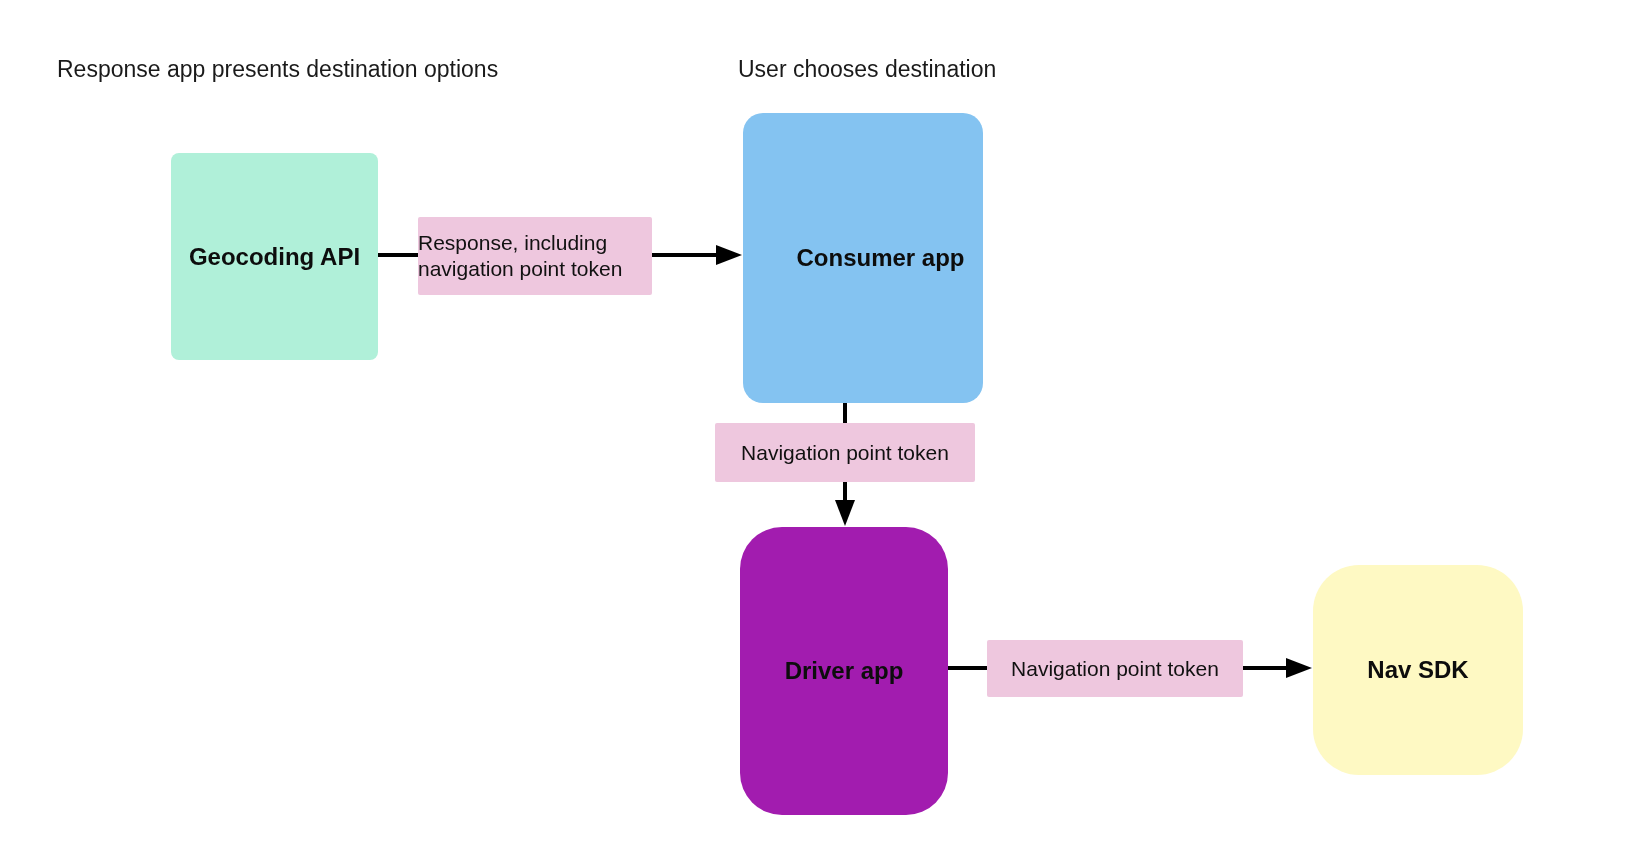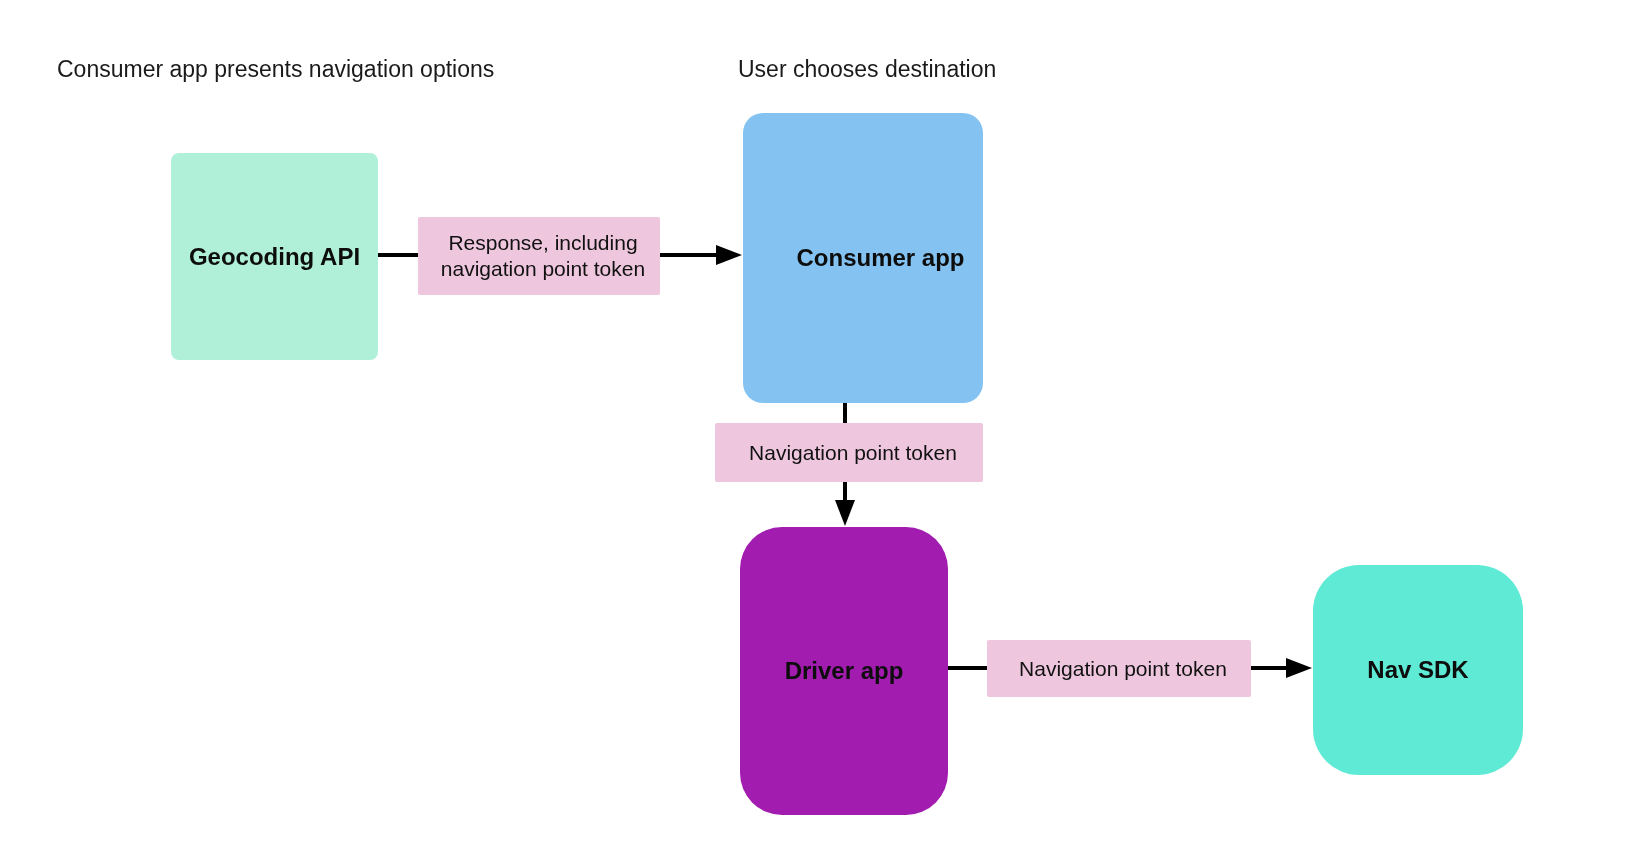--- a/index.html
+++ b/index.html
@@ -40,26 +40,25 @@
   #node-geocoding-api { left: 171px; top: 153px; width: 207px; height: 207px; border-radius: 8px; }
   #node-consumer-app  { left: 743px; top: 113px; width: 205px; height: 290px; border-radius: 20px; padding-left: 35px; }
   #node-driver-app    { left: 740px; top: 527px; width: 208px; height: 288px; border-radius: 42px; }
   #node-nav-sdk       { left: 1313px; top: 565px; width: 210px; height: 210px; border-radius: 46px; }
 
   .edge-label {
     position: absolute;
     display: flex;
     align-items: center;
     justify-content: center;
-    text-align: center;
+    text-align: left;
     font-size: 21px;
     line-height: 26px;
     color: #111111;
     border-radius: 2px;
-    padding-left: 8px;
   }
   #edge-label-1 { left: 418px; top: 217px; width: 234px; height: 78px; }
   #edge-label-2 { left: 715px; top: 423px; width: 260px; height: 59px; }
   #edge-label-3 { left: 987px; top: 640px; width: 256px; height: 57px; }
 
   .arrow-layer {
     position: absolute;
     left: 0;
     top: 0;
     width: 1646px;
@@ -79,25 +78,25 @@
     <g>
       <line x1="845" y1="403" x2="845" y2="505" stroke="#000000" stroke-width="4"></line>
       <polygon points="845,526 835,500 855,500" fill="#000000"></polygon>
     </g>
     <g>
       <line x1="948" y1="668" x2="1290" y2="668" stroke="#000000" stroke-width="4"></line>
       <polygon points="1312,668 1286,658 1286,678" fill="#000000"></polygon>
     </g>
   </svg>
 
-  <div class="stage-header" id="stage-header-1">Consumer app presents navigation options</div>
+  <div class="stage-header" id="stage-header-1">Response app presents destination options</div>
   <div class="stage-header" id="stage-header-2">User chooses destination</div>
 
   <div class="node" id="node-geocoding-api" style="background: rgb(176, 240, 217);">Geocoding API</div>
   <div class="node" id="node-consumer-app" style="background: rgb(132, 195, 241);">Consumer app</div>
   <div class="node" id="node-driver-app" style="background: #a21caf;">Driver app</div>
-  <div class="node" id="node-nav-sdk" style="background: #5eead4;">Nav SDK</div>
+  <div class="node" id="node-nav-sdk" style="background: #fef9c3;">Nav SDK</div>
 
   <div class="edge-label" id="edge-label-1" style="background: rgb(238, 199, 222);">Response, including navigation point token</div>
   <div class="edge-label" id="edge-label-2" style="background: rgb(238, 199, 222);">Navigation point token</div>
   <div class="edge-label" id="edge-label-3" style="background: rgb(238, 199, 222);">Navigation point token</div>
 
 </div>
 
 </body></html>

